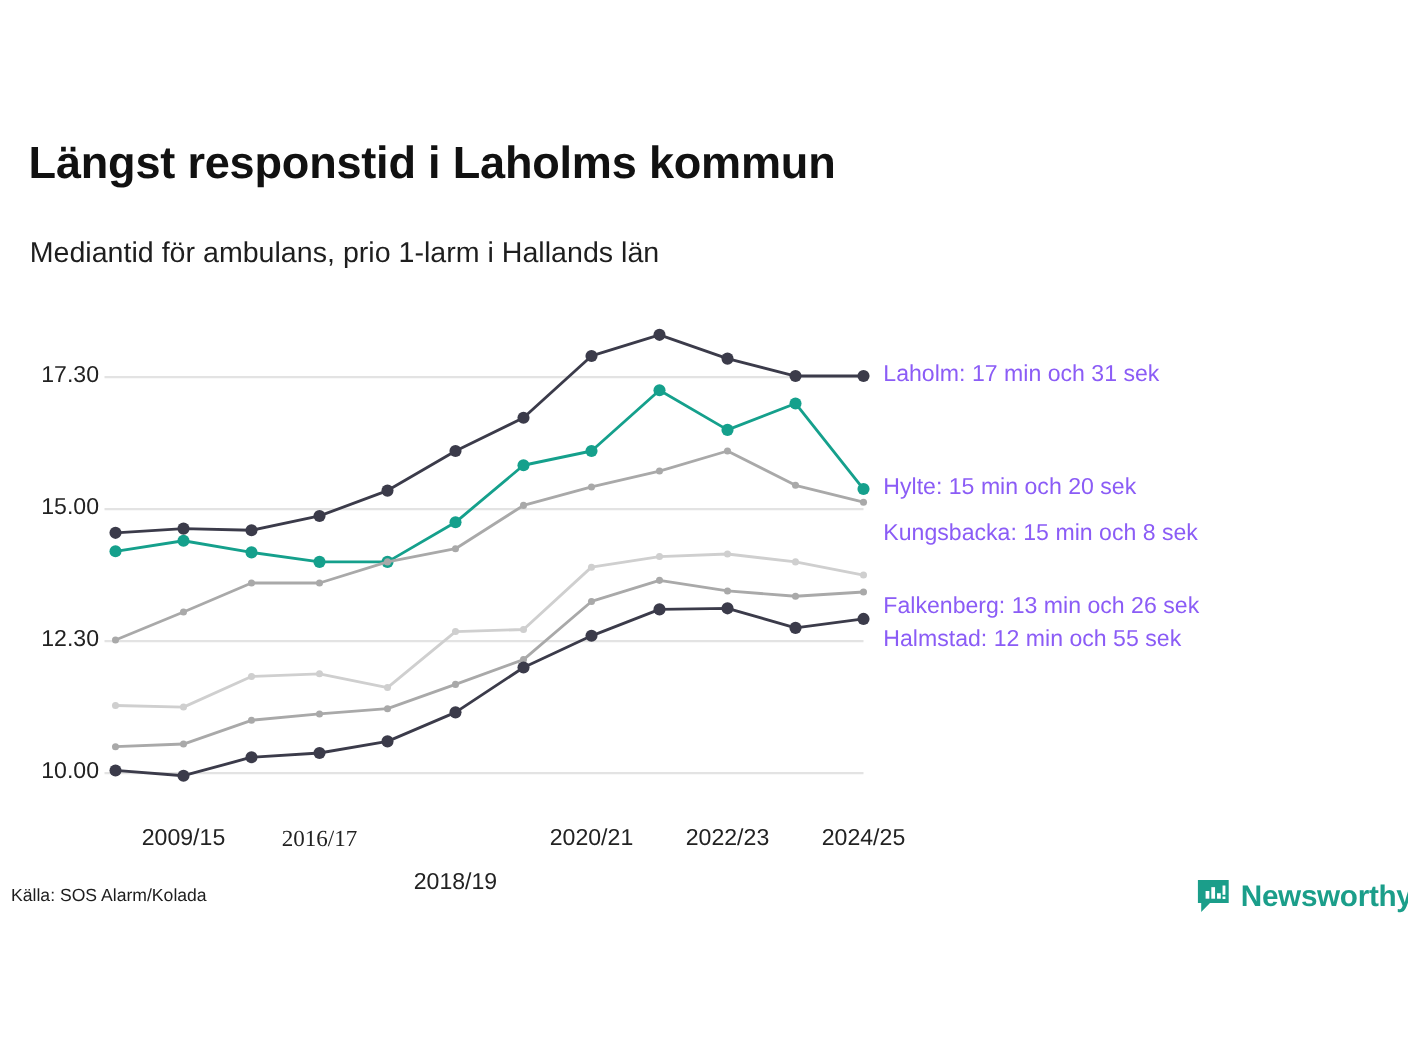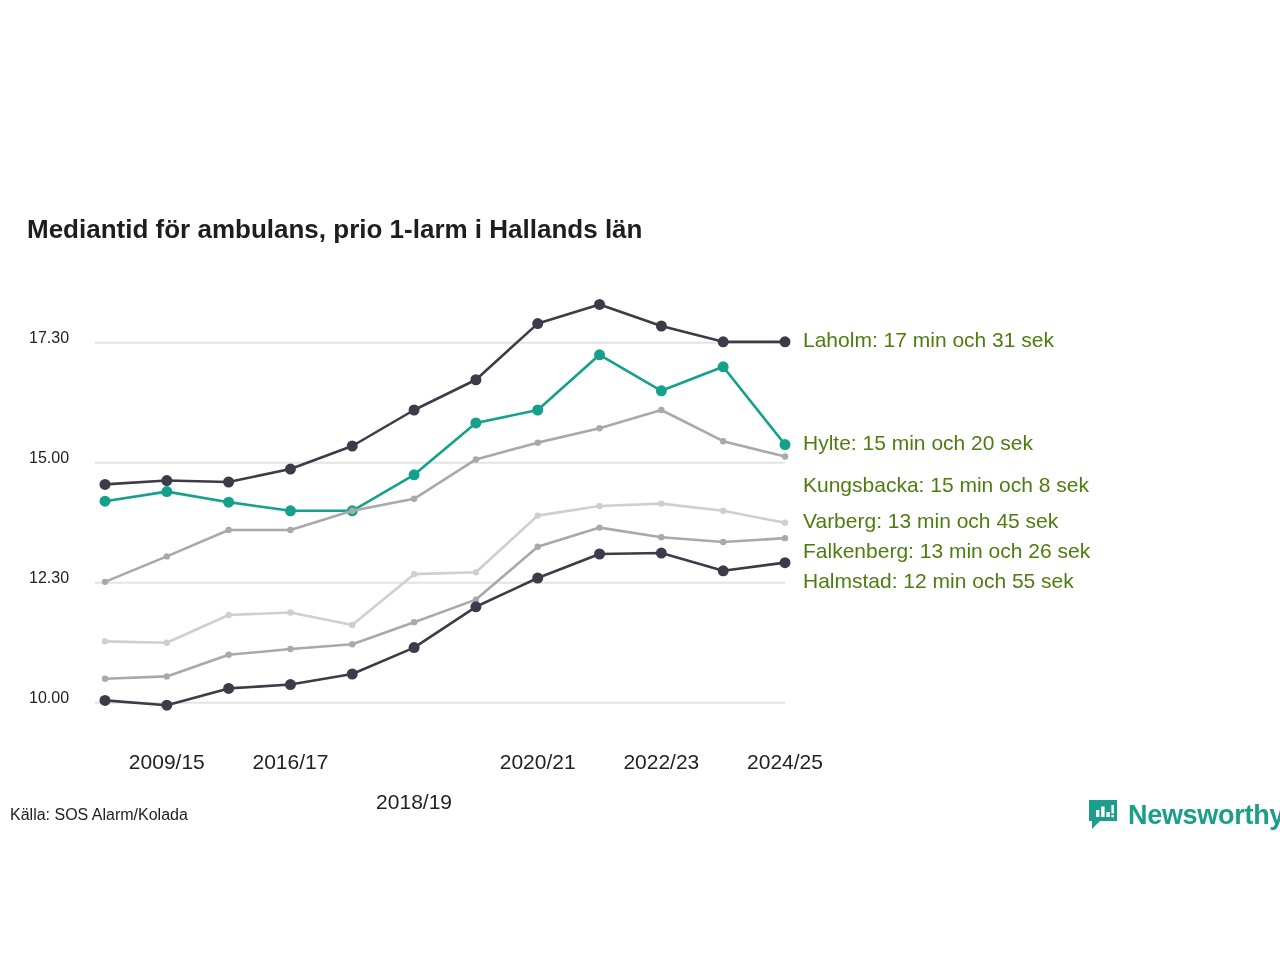--- a/index.html
+++ b/index.html
@@ -29,21 +29,21 @@
     font-weight: bold;
     letter-spacing: -0.2px;
     color: #111111;
     white-space: nowrap;
   }
   .subtitle {
     position: absolute;
     left: 27px;
     top: 214px;
     font-size: 26px;
-    font-weight: bold;
+    font-weight: normal;
     color: #1e1e1e;
     white-space: nowrap;
   }
   .source {
     position: absolute;
     left: 10px;
     top: 806px;
     font-size: 16px;
     color: #1e1e1e;
     white-space: nowrap;
@@ -73,44 +73,45 @@
     left: 0;
     top: 260px;
     width: 1280px;
     height: 540px;
   }
   .chart svg {
     display: block;
   }
   .ylabel {
     position: absolute;
-    font-size: 16px;
+    font-size: 21px;
     color: #222;
+    text-align: right;
     width: 90px;
-    margin-left: 29px;
   }
   .xlabel {
     position: absolute;
     font-size: 21px;
     color: #222;
     text-align: center;
     white-space: nowrap;
   }
   .serieslabel {
     position: absolute;
     font-size: 21px;
-    color: #4d7c0f;
+    color: #8b5cf6;
     white-space: nowrap;
   }
 </style>
 </head>
 <body>
 
 <div class="page">
 
+  <div class="title">Längst responstid i Laholms kommun</div>
   <div class="subtitle">Mediantid för ambulans, prio 1-larm i Hallands län</div>
 
   <div class="chart" id="chart-root">
     <svg id="chart-svg" width="1280" height="540">
         <line x1="95" x2="785" y1="442.8" y2="442.8" stroke="#e3e3e3" stroke-width="2"></line>
         <line x1="95" x2="785" y1="322.8" y2="322.8" stroke="#e3e3e3" stroke-width="2"></line>
         <line x1="95" x2="785" y1="202.80000000000007" y2="202.80000000000007" stroke="#e3e3e3" stroke-width="2"></line>
         <line x1="95" x2="785" y1="82.80000000000007" y2="82.80000000000007" stroke="#e3e3e3" stroke-width="2"></line>
         <polyline points="105,224.39999999999998 166.8181818181818,220.56 228.63636363636363,222.00000000000003 290.45454545454544,209.04000000000008 352.27272727272725,186.00000000000006 414.09090909090907,149.99999999999994 475.9090909090909,119.76000000000005 537.7272727272727,63.600000000000136 599.5454545454545,44.400000000000034 661.3636363636364,66 723.1818181818181,81.84000000000009 785,81.84000000000009" fill="none" stroke="#3b3b4a" stroke-width="2.6" stroke-linejoin="round" stroke-linecap="round"></polyline>
         <circle cx="105" cy="224.39999999999998" r="5.5" fill="#3b3b4a"></circle>
@@ -189,29 +190,28 @@
         <circle cx="599.5454545454545" cy="294" r="5.5" fill="#3b3b4a"></circle>
         <circle cx="661.3636363636364" cy="293.0400000000001" r="5.5" fill="#3b3b4a"></circle>
         <circle cx="723.1818181818181" cy="310.8" r="5.5" fill="#3b3b4a"></circle>
         <circle cx="785" cy="302.64000000000004" r="5.5" fill="#3b3b4a"></circle>
       </svg>
   <div class="ylabel" style="left: 0px; top: 428.8px;">10.00</div>
       <div class="ylabel" style="left: 0px; top: 308.8px;">12.30</div>
       <div class="ylabel" style="left: 0px; top: 188.8px;">15.00</div>
       <div class="ylabel" style="left: 0px; top: 68.8px;">17.30</div>
       <div class="xlabel" style="left: 96.8182px; top: 490px; width: 140px;">2009/15</div>
-      <div class="xlabel" style="left: 220.455px; top: 490px; width: 140px;">2016/17</div>
+      <div class="xlabel" style="left: 220.455px; top: 490px; width: 140px; font-family: Liberation Serif, serif;">2016/17</div>
       <div class="xlabel" style="left: 344.091px; top: 490px; width: 140px; margin-top: 40px;">2018/19</div>
       <div class="xlabel" style="left: 467.727px; top: 490px; width: 140px;">2020/21</div>
       <div class="xlabel" style="left: 591.364px; top: 490px; width: 140px;">2022/23</div>
       <div class="xlabel" style="left: 715px; top: 490px; width: 140px;">2024/25</div>
       <div class="serieslabel" style="left: 803px; top: 67.84px;">Laholm: 17 min och 31 sek</div>
       <div class="serieslabel" style="left: 803px; top: 170.56px;">Hylte: 15 min och 20 sek</div>
       <div class="serieslabel" style="left: 803px; top: 213px;">Kungsbacka: 15 min och 8 sek</div>
-      <div class="serieslabel" style="left: 803px; top: 248.8px;">Varberg: 13 min och 45 sek</div>
       <div class="serieslabel" style="left: 803px; top: 278.8px;">Falkenberg: 13 min och 26 sek</div>
       <div class="serieslabel" style="left: 803px; top: 308.8px;">Halmstad: 12 min och 55 sek</div>
     </div>
 
   <div class="source">Källa: SOS Alarm/Kolada</div>
 
   <div class="logo">
     <span class="logo-mark">
       <svg width="34" height="34" viewBox="0 0 34 34">
         <path d="M3 2 H31 V23 H14 L6 31 V23 H3 Z" fill="#1b9e8a"></path>

